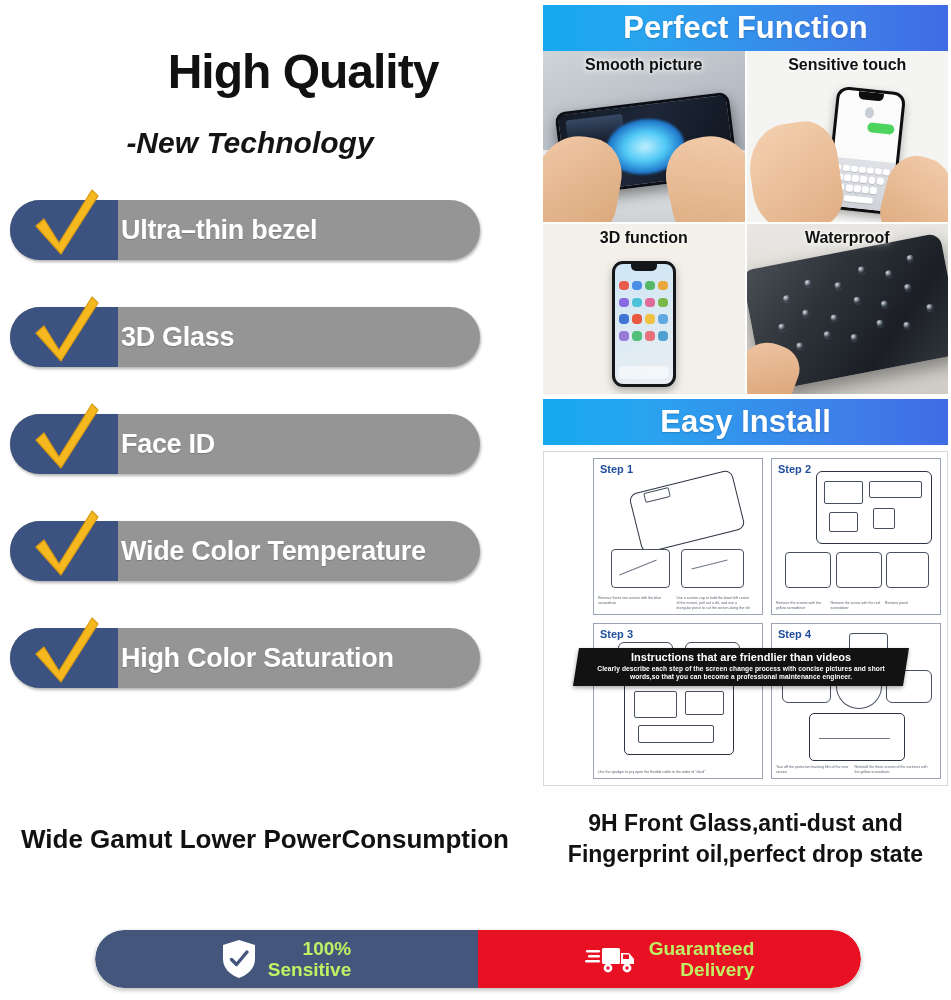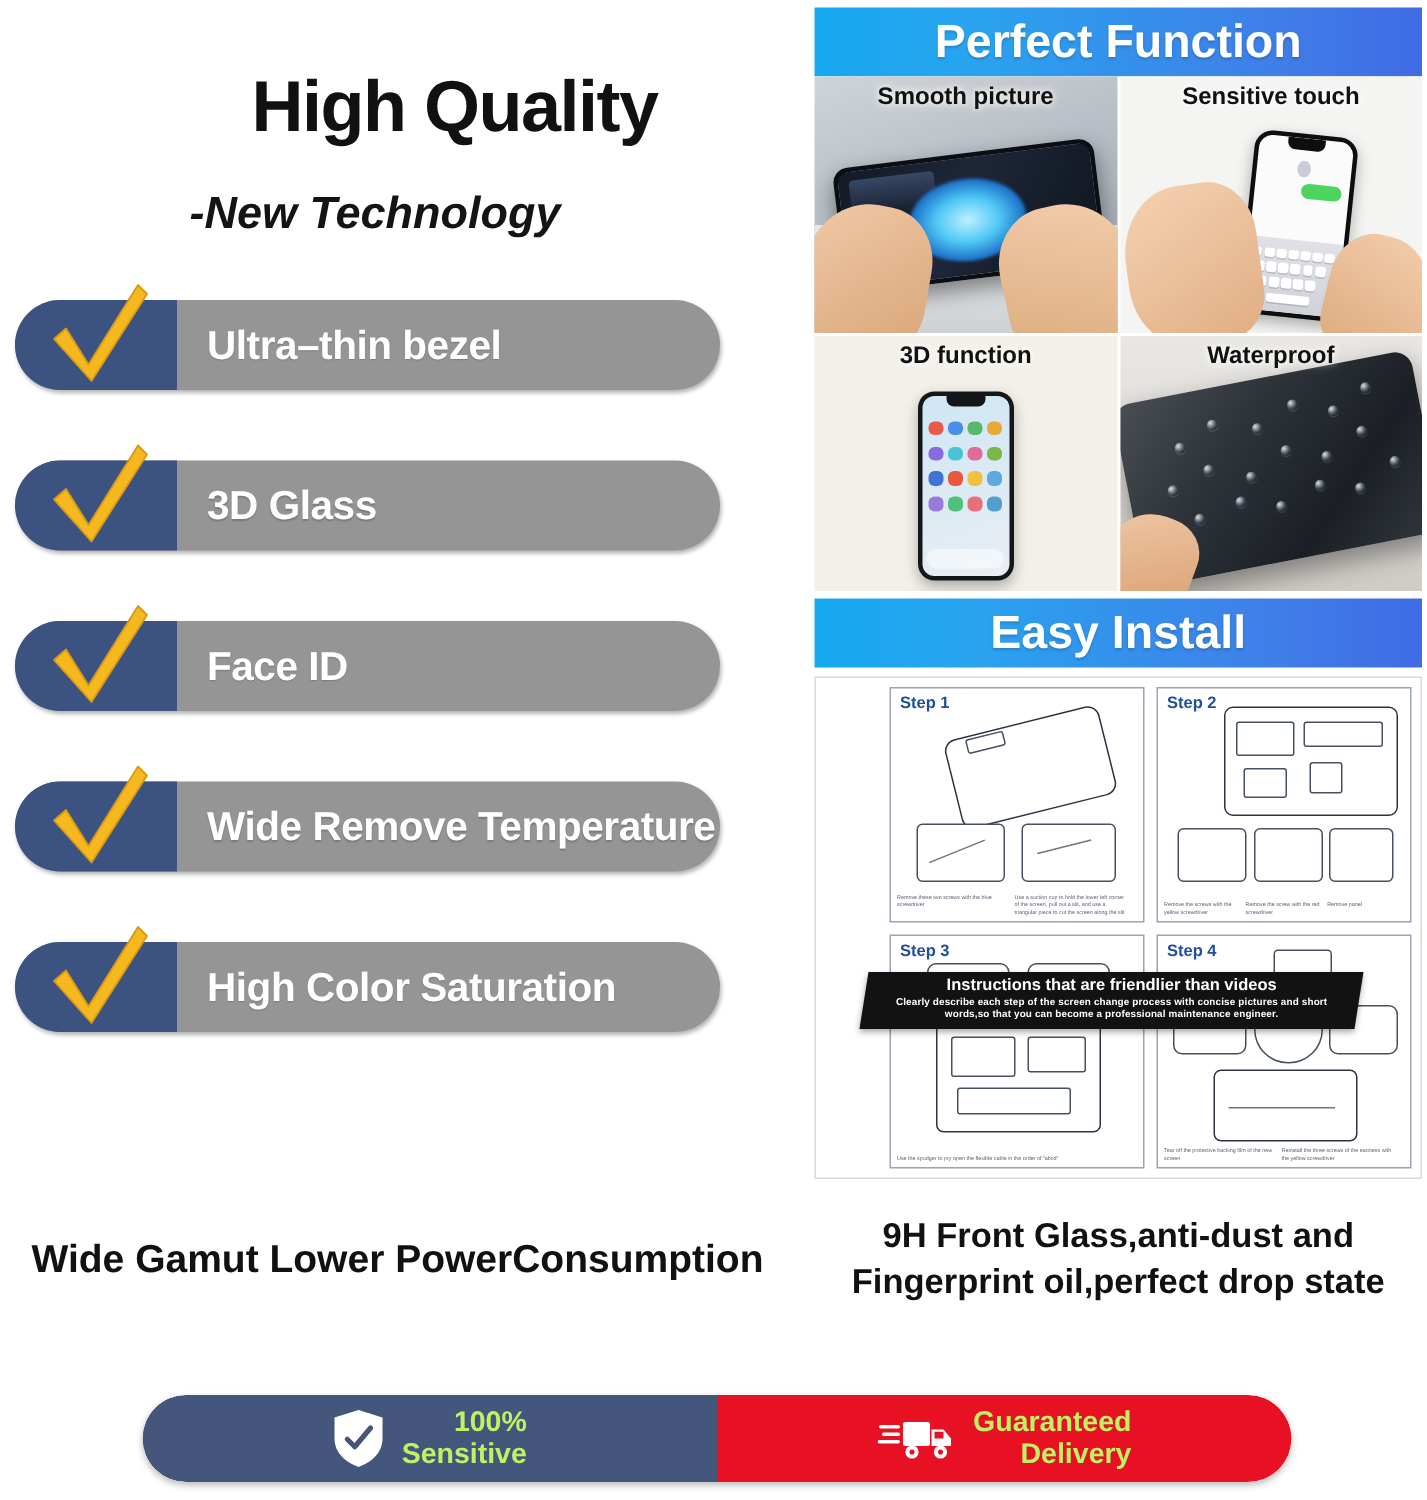--- a/index.html
+++ b/index.html
@@ -50,21 +50,21 @@
     border-radius:30px 0 0 30px;
     display:flex;align-items:center;justify-content:center;
   }
   .check-svg{
     position:absolute;left:18px;top:-12px;
     width:76px;height:72px;
     overflow:visible;
   }
   .pill-label{
     flex:1;
-    padding-left:20px;
+    padding-left:3px;
     color:#ffffff;
     font-size:27px;font-weight:bold;
     letter-spacing:-0.3px;
     white-space:nowrap;
     text-shadow:0 1px 1px rgba(0,0,0,.18);
     font-family:"Liberation Sans", sans-serif;
   }
   .left-caption{
     position:absolute;left:0;top:825px;width:530px;
     text-align:center;
@@ -276,21 +276,21 @@
         <div class="pill-label">Face ID</div>
       </div>
 
 
       <div class="pill">
         <div class="pill-cap">
           <svg class="check-svg" viewBox="0 0 76 72">
             <path d="M8 38 L16 31 L31 55 L64 2 L70 8 L33 66 Z" fill="#f5b81f" stroke="#d89a12" stroke-width="1.2" stroke-linejoin="round"></path>
           </svg>
         </div>
-        <div class="pill-label">Wide Remove Temperature</div>
+        <div class="pill-label">Wide Color Temperature</div>
       </div>
 
       <div class="pill">
         <div class="pill-cap">
           <svg class="check-svg" viewBox="0 0 76 72">
             <path d="M8 38 L16 31 L31 55 L64 2 L70 8 L33 66 Z" fill="#f5b81f" stroke="#d89a12" stroke-width="1.2" stroke-linejoin="round"></path>
           </svg>
         </div>
         <div class="pill-label">High Color Saturation</div>
       </div>

